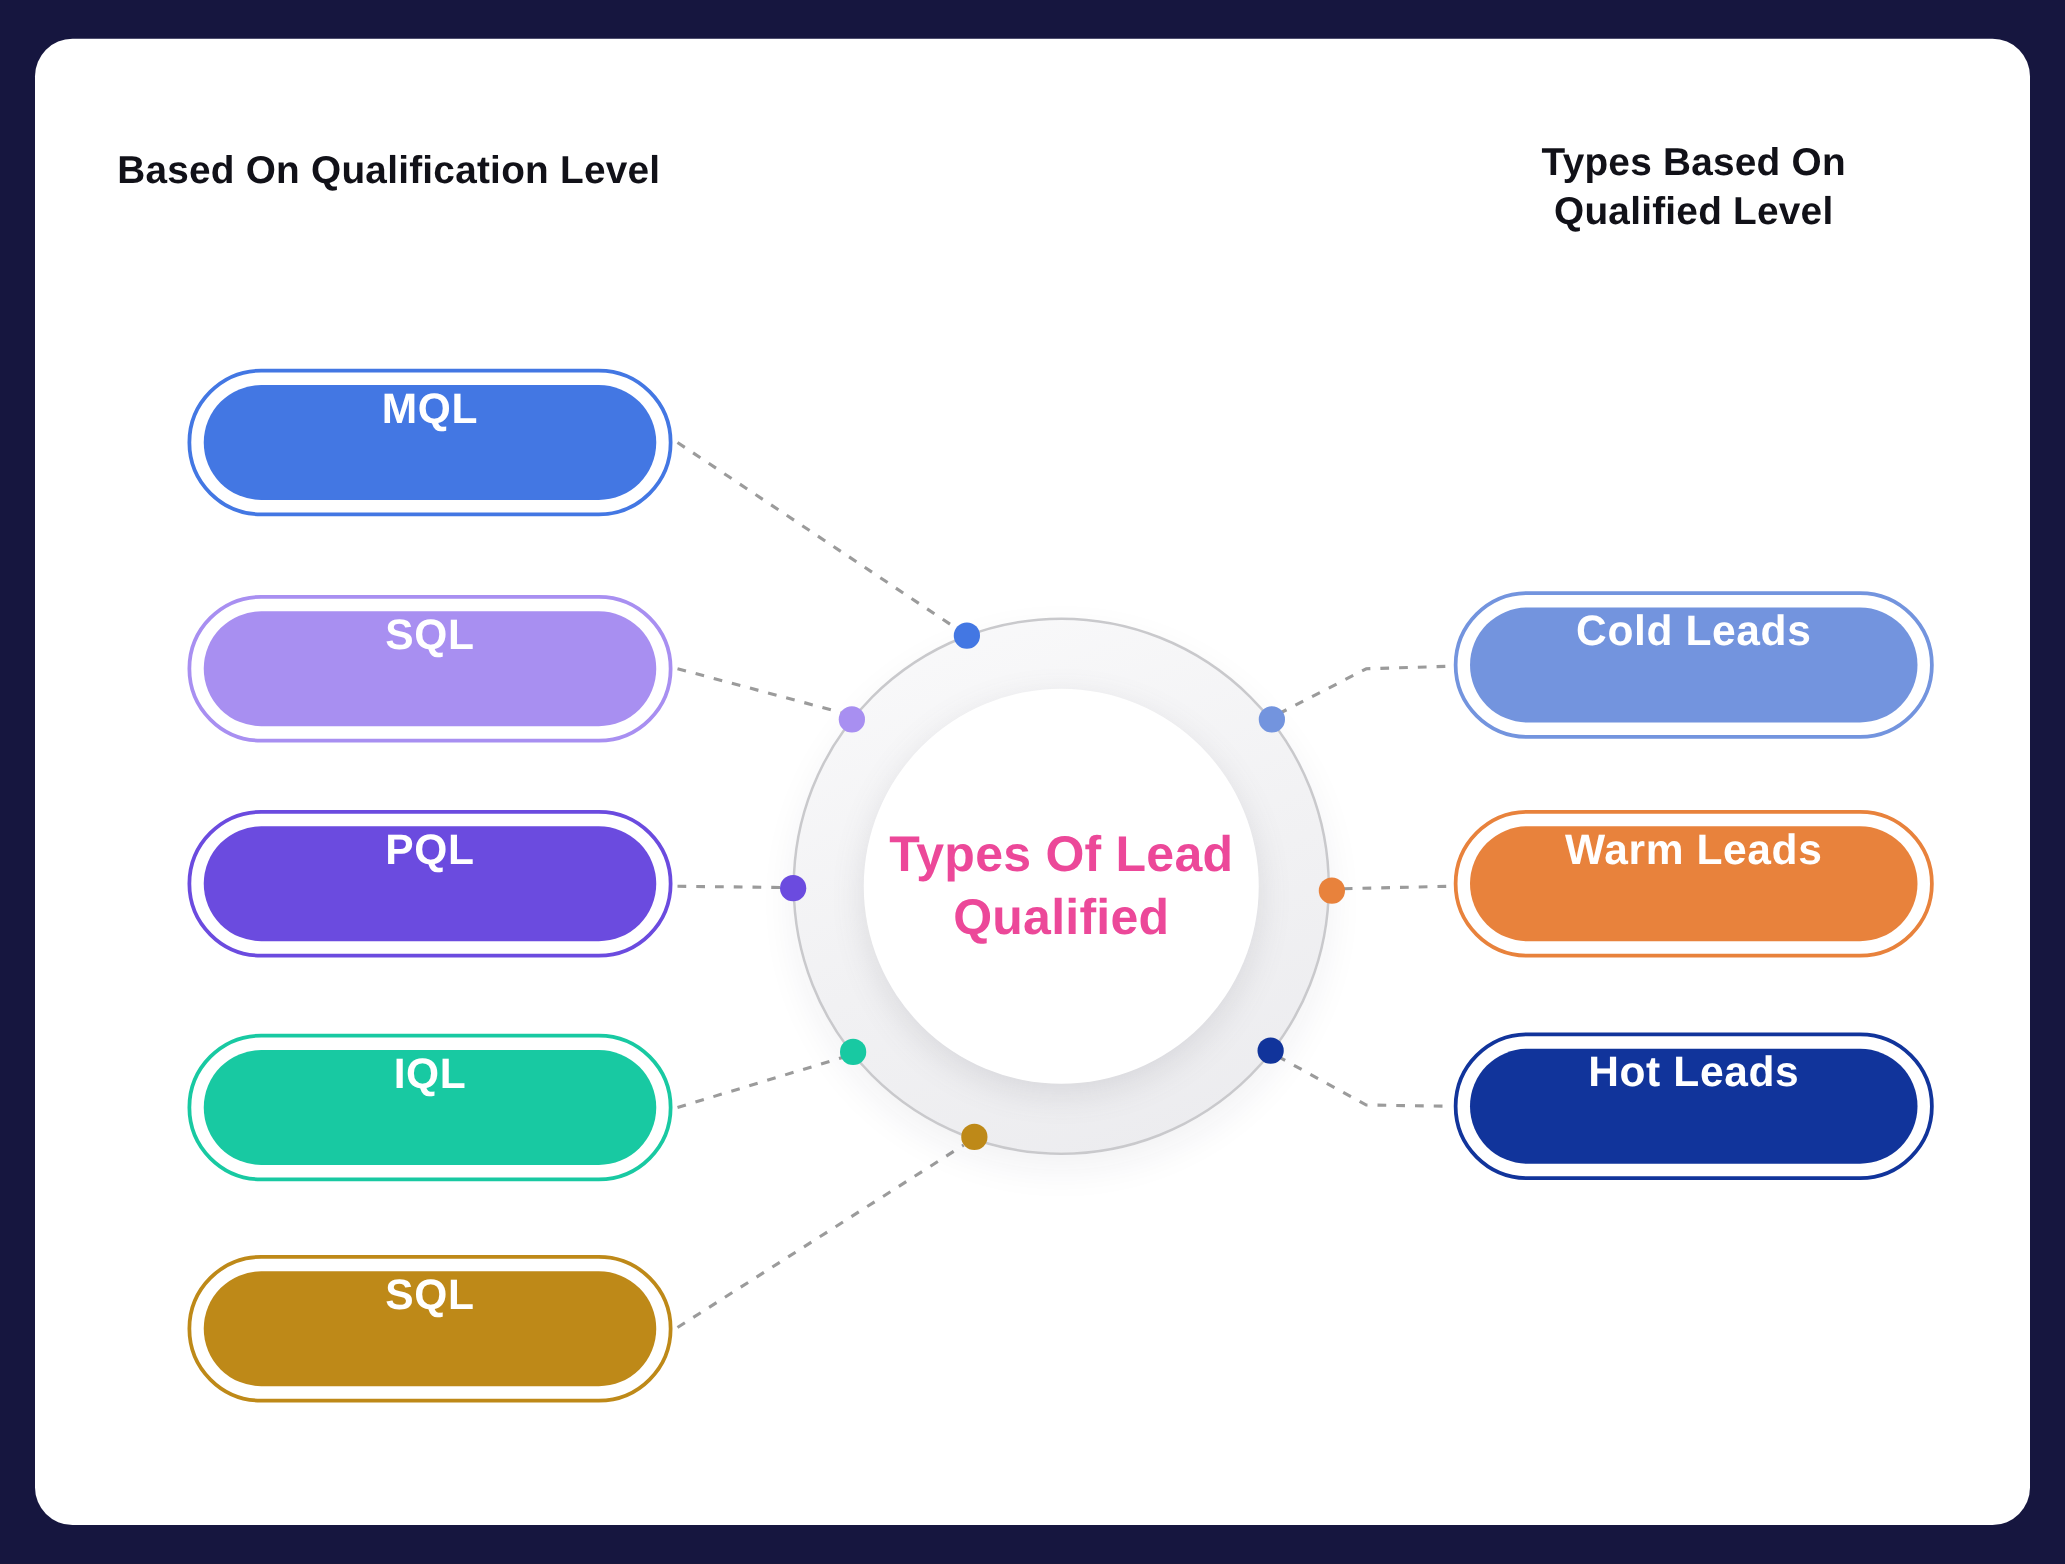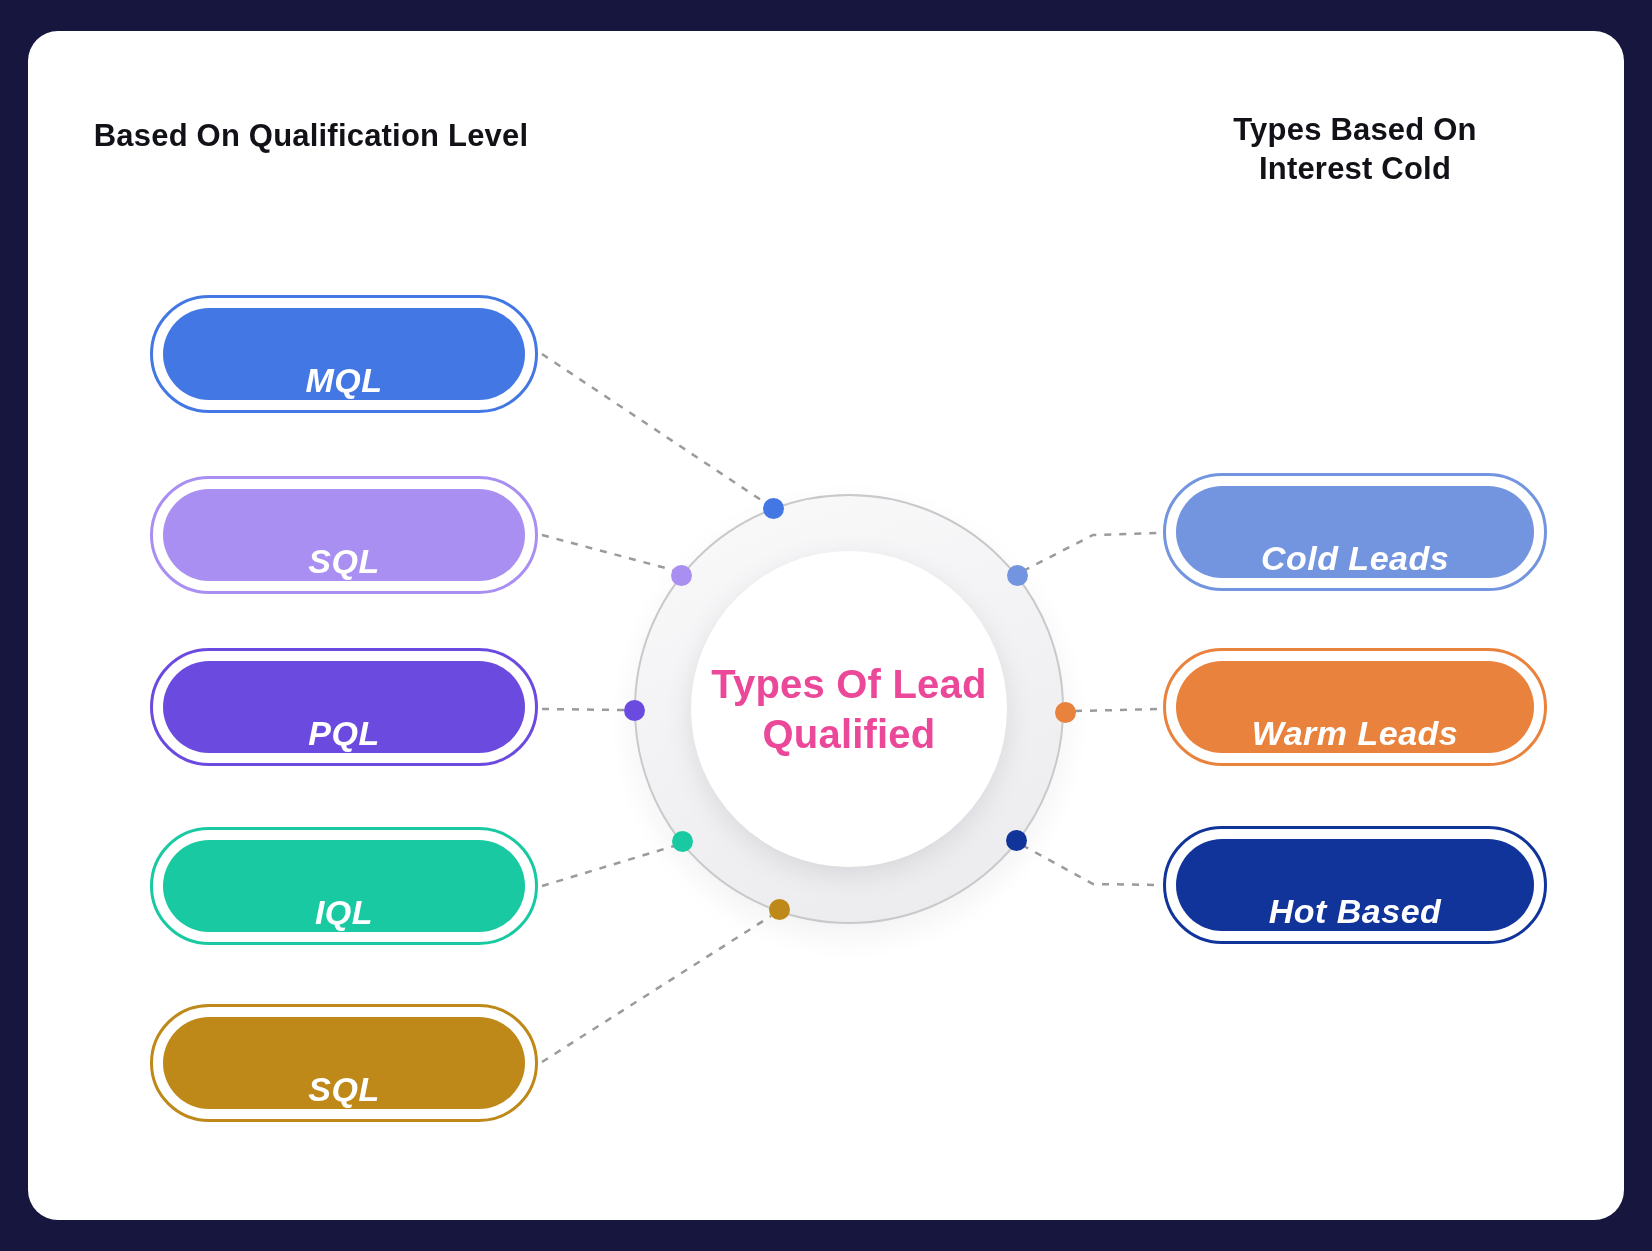--- a/index.html
+++ b/index.html
@@ -22,21 +22,21 @@
   .connectors{position:absolute;left:0;top:0;pointer-events:none;}
   .connectors polyline{fill:none;stroke:var(--c,#9B9B9B);stroke-width:2.5;stroke-dasharray:7 8;}
   .pill{
     position:absolute;left:150px;width:388px;height:118px;
     border:3.5px solid var(--c);border-radius:62px;padding:10px;
     box-sizing:border-box;background:#ffffff;
   }
   .pill.right{left:1163px;width:384px;}
   .pill-fill{
     width:100%;height:100%;border-radius:48px;background:var(--c);
-    display:flex;align-items:flex-end;justify-content:center;font-style:italic;
+    display:flex;align-items:flex-start;justify-content:center;
   }
   .pill-label{color:#ffffff;font-weight:bold;font-size:34px;letter-spacing:0.5px;}
   .circle-outer{
     position:absolute;left:634px;top:494px;width:430px;height:430px;
     border-radius:50%;border:2px solid var(--c,#c9c9cc);box-sizing:border-box;
     background:linear-gradient(160deg,#fafafb 0%,#f1f1f3 55%,#ebebee 100%);
     box-shadow:0 12px 30px rgba(40,40,60,0.06);
   }
   .circle-inner{
     position:absolute;left:691px;top:551px;width:316px;height:316px;
@@ -57,21 +57,21 @@
 <body>
 
 <div class="canvas" style="--c: #16163F;">
   <div class="panel"></div>
 
   <div class="heading left" style="--c: #111118;">
     <div>Based On Qualification Level</div>
   </div>
   <div class="heading right" style="--c: #111118;">
     <div>Types Based On</div>
-    <div>Interest Cold</div>
+    <div>Qualified Level</div>
   </div>
 
   <svg class="connectors" width="1652" height="1251" viewBox="0 0 1652 1251" style="--c: #9B9B9B;">
     <polyline points="542,354 767,504"></polyline>
     <polyline points="542,535 673,570"></polyline>
     <polyline points="542,709 625,710"></polyline>
     <polyline points="542,886 674,846"></polyline>
     <polyline points="542,1062 771,916"></polyline>
     <polyline points="1023,571 1093,535 1160,533"></polyline>
     <polyline points="1075,711 1160,709"></polyline>
@@ -126,16 +126,16 @@
       <span class="pill-label">Cold Leads</span>
     </div>
   </div>
   <div class="pill right" style="top: 648px; --c: #E8823C;">
     <div class="pill-fill">
       <span class="pill-label">Warm Leads</span>
     </div>
   </div>
   <div class="pill right" style="top: 826px; --c: #11349B;">
     <div class="pill-fill">
-      <span class="pill-label">Hot Based</span>
+      <span class="pill-label">Hot Leads</span>
     </div>
   </div>
 </div>
 
 </body></html>

